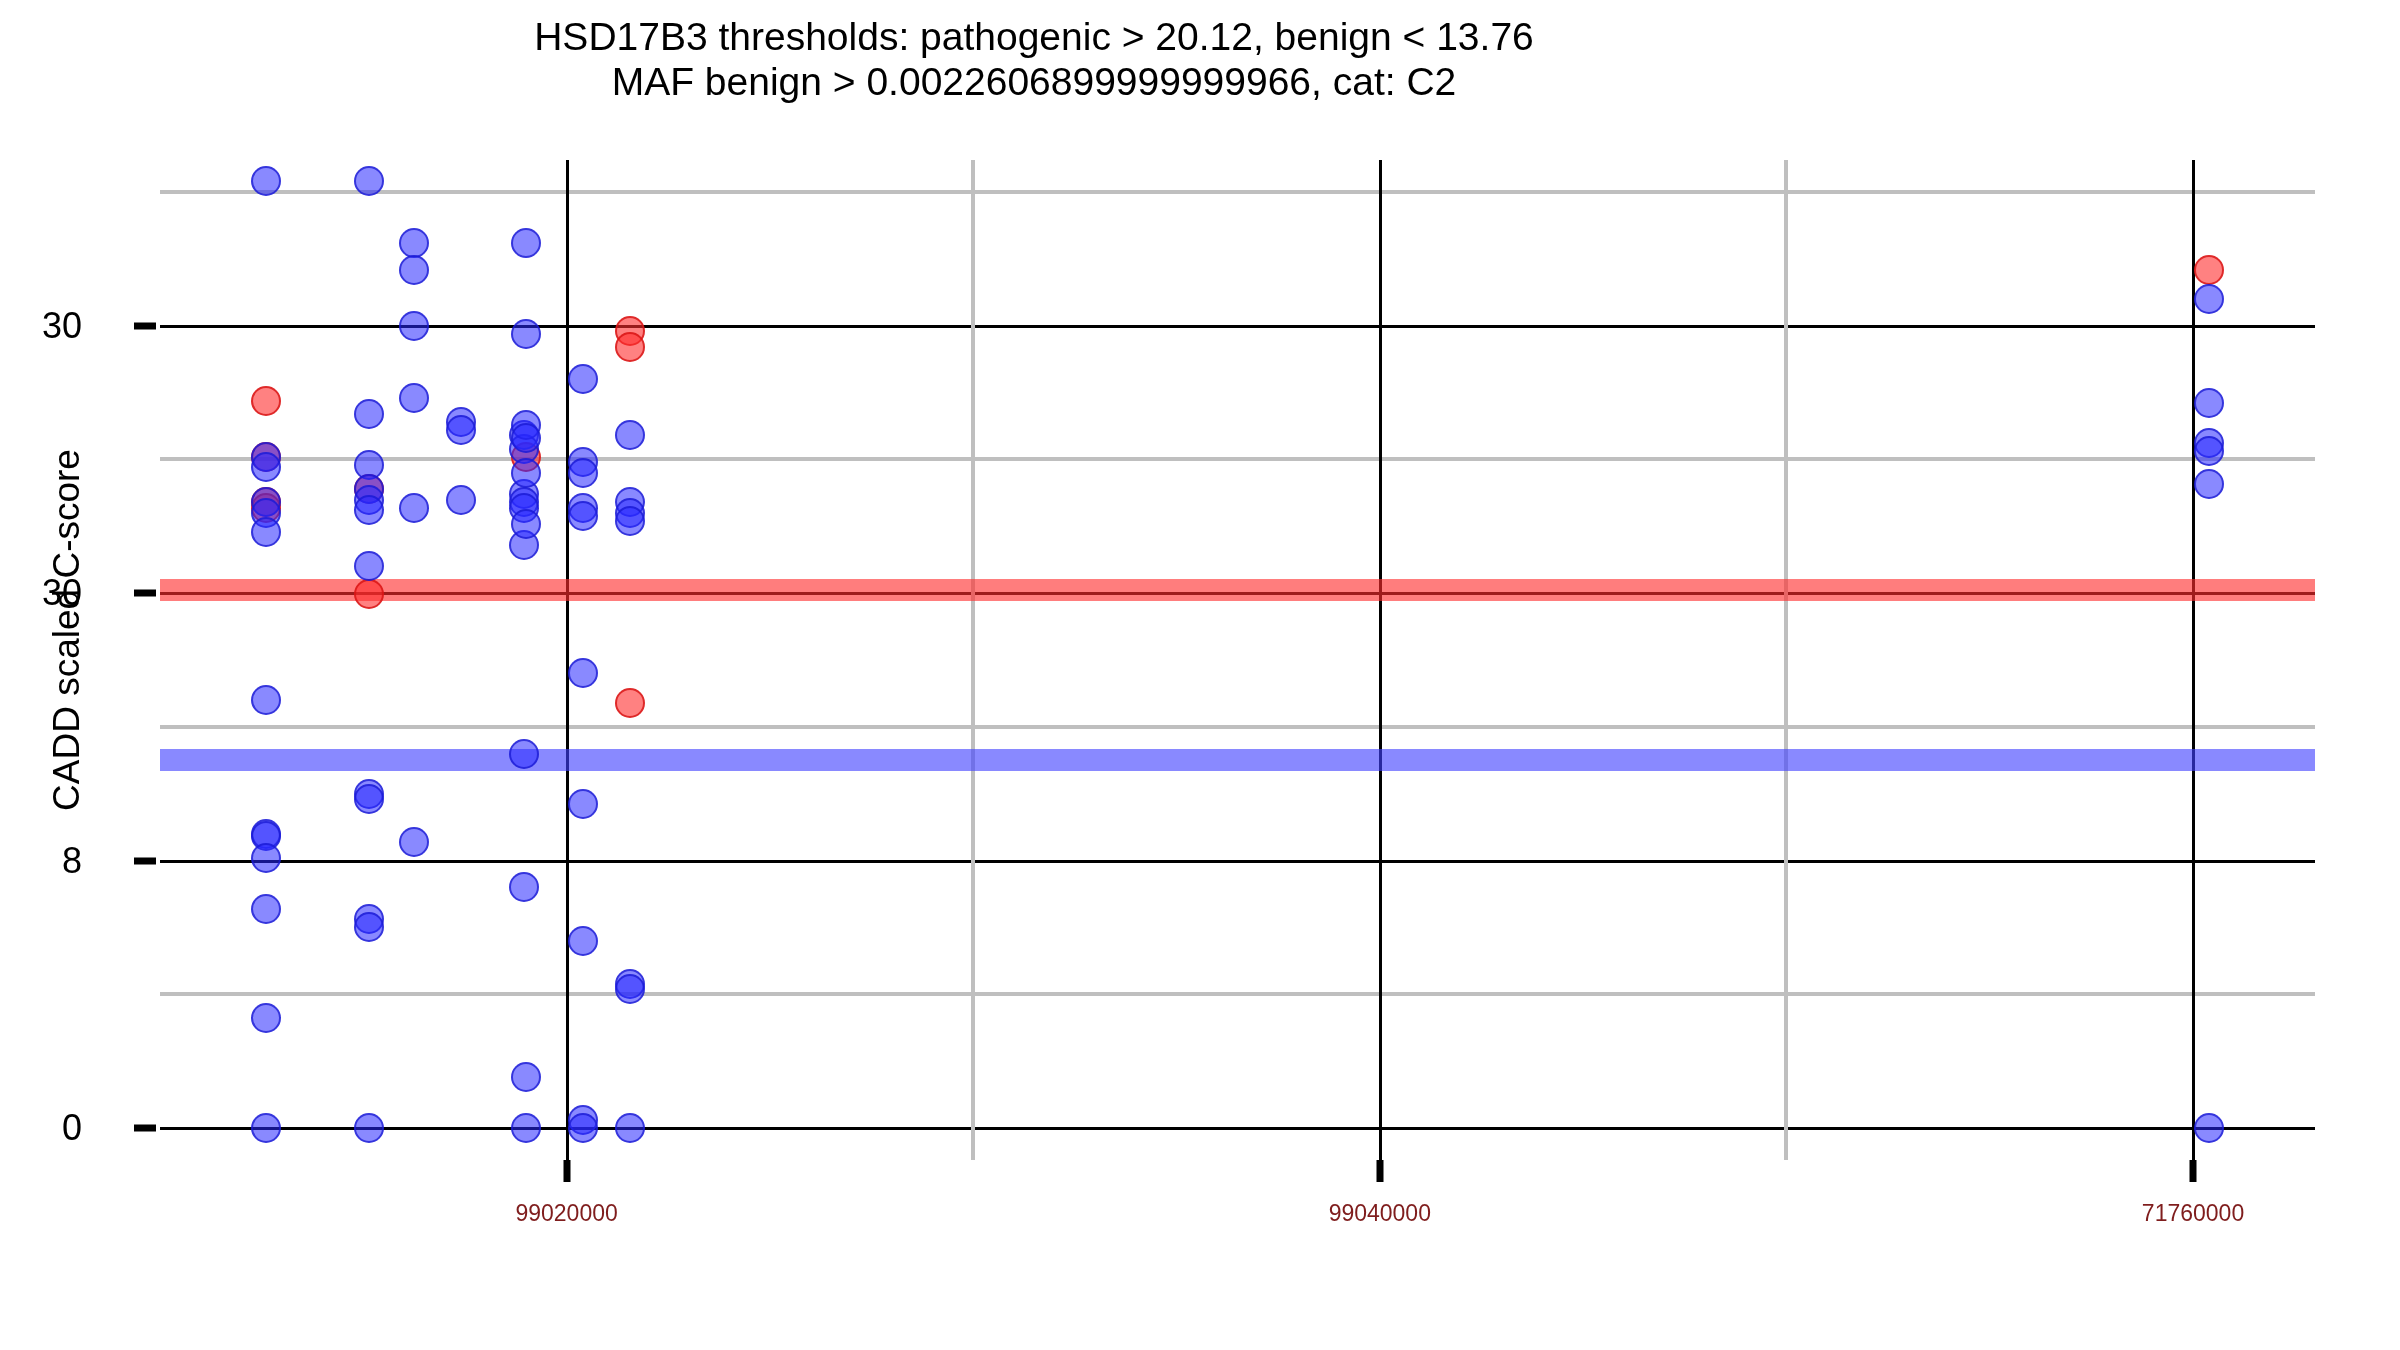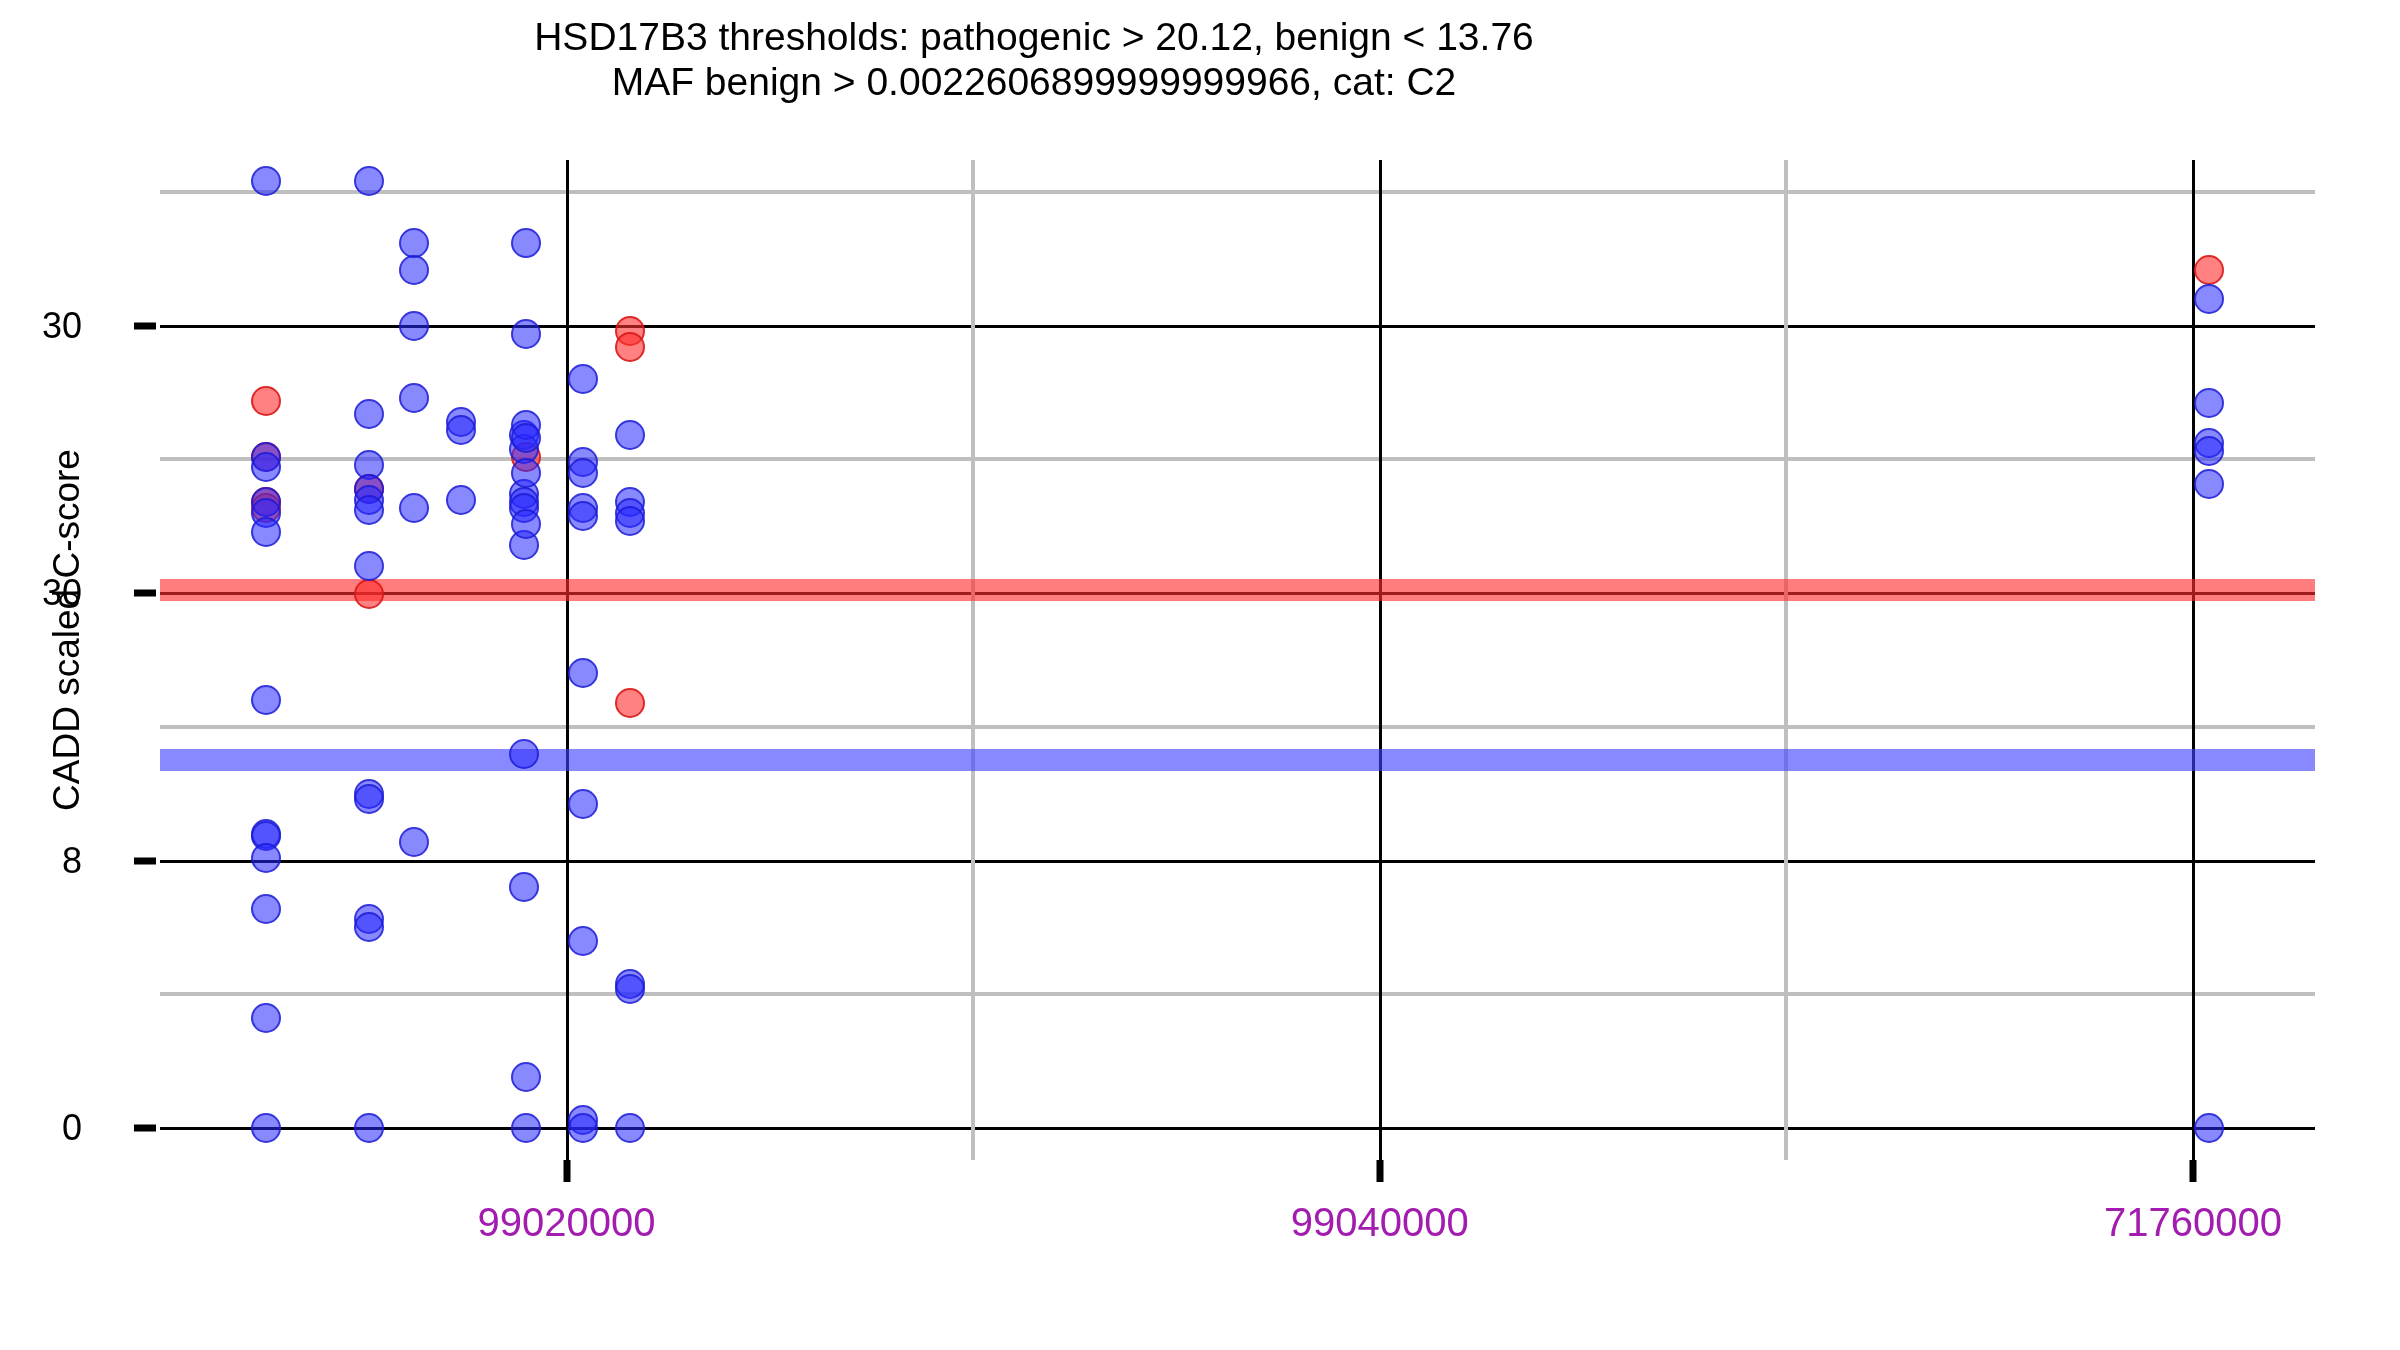--- a/index.html
+++ b/index.html
@@ -152,22 +152,22 @@
   .ytick-mark {
     position: absolute;
     width: 22px;
     height: 7px;
     background: #000000;
     transform: translateY(-50%);
   }
   .xtick-label {
     position: absolute;
     top: 1200px;
-    color: #a21caf;
-    font-size: 40px;
+    color: #7f1d1d;
+    font-size: 23px;
     white-space: nowrap;
     transform: translateX(-50%);
   }
   .xtick-mark {
     position: absolute;
     top: 1160px;
     width: 7px;
     height: 22px;
     background: #000000;
     transform: translateX(-50%);

